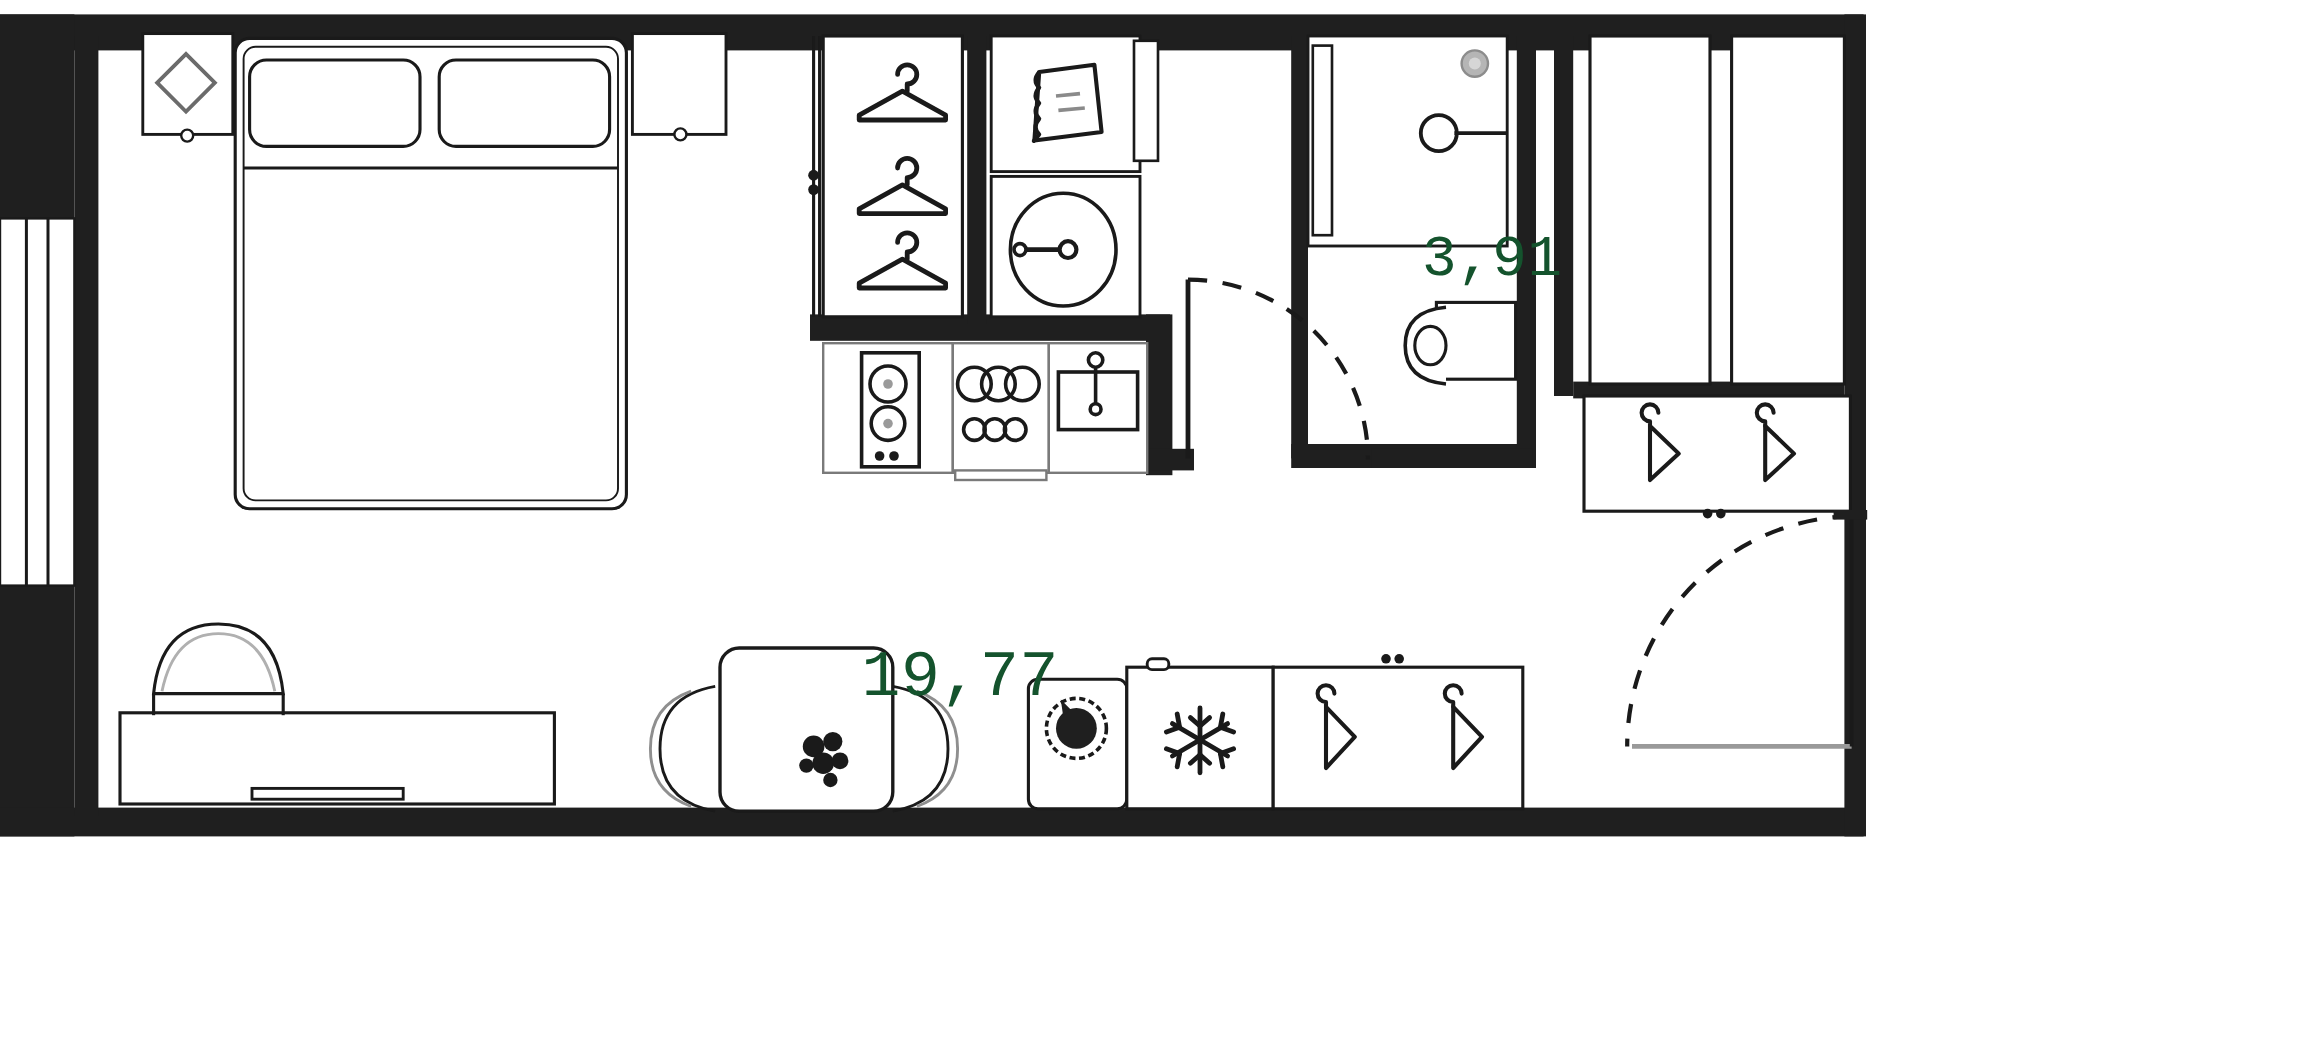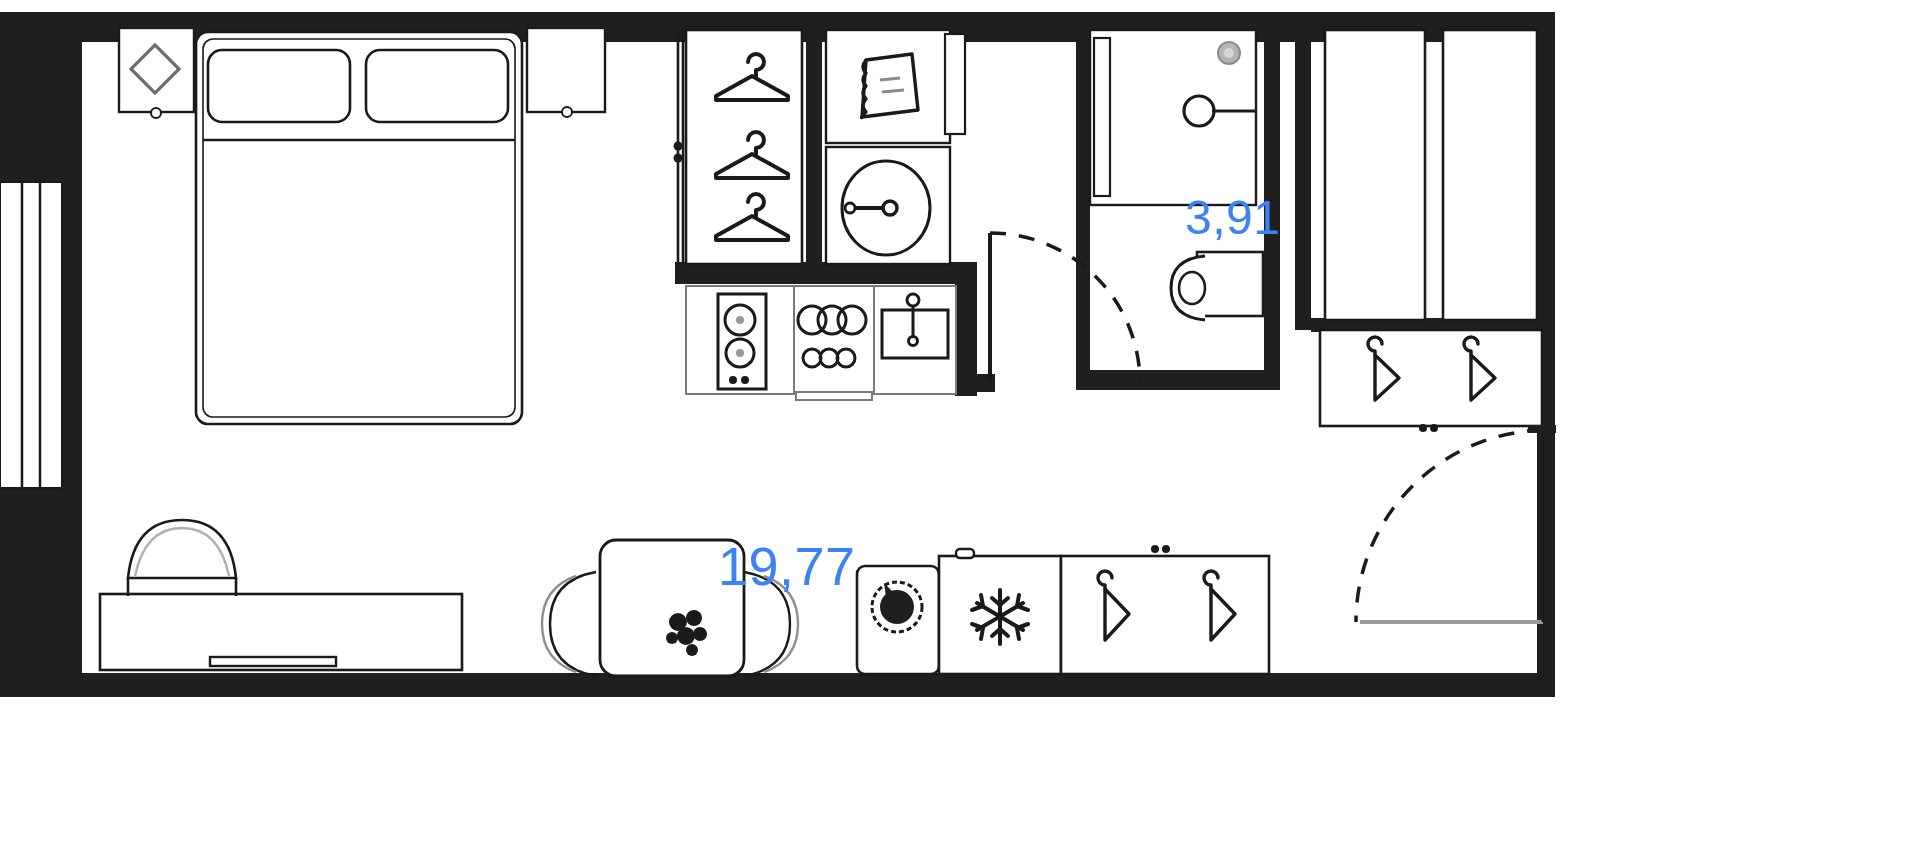--- a/index.html
+++ b/index.html
@@ -1,19 +1,19 @@
 <!DOCTYPE html>
 <html><head>
 <meta charset="utf-8">
 <style>
   html,body{margin:0;padding:0;background:#ffffff;}
   body{font-family:"Liberation Sans",sans-serif;}
   #plan{position:relative;width:1920px;height:864px;background:#ffffff;overflow:hidden;}
   svg{display:block;}
-  .area-label{position:absolute;font-family:Liberation Sans, sans-serif;color:#3b82f6;font-weight:400;letter-spacing:0.5px;white-space:nowrap;}
+  .area-label{position:absolute;font-family:Liberation Mono, monospace;color:#14532d;font-weight:400;letter-spacing:0.5px;white-space:nowrap;}
   #label-main{left:718px;top:535px;font-size:54px;text-align:right;}
   #label-bath{left:1185px;top:190px;font-size:48px;}
 </style>
 </head>
 <body>
 
 <div id="plan">
 
   <svg width="1920" height="864" viewBox="0 0 1920 864">
     <rect x="0" y="0" width="1920" height="864" fill="#ffffff"></rect>

